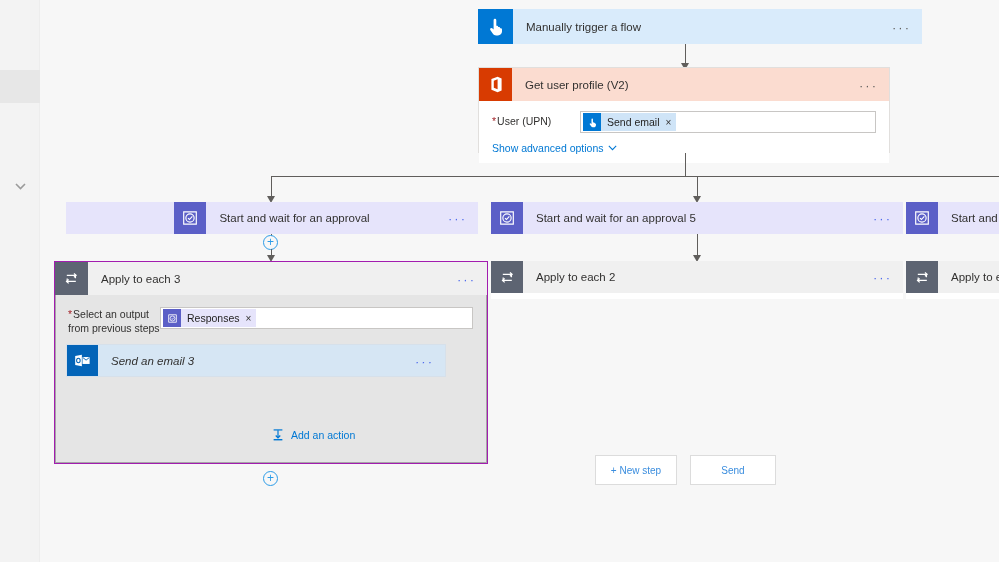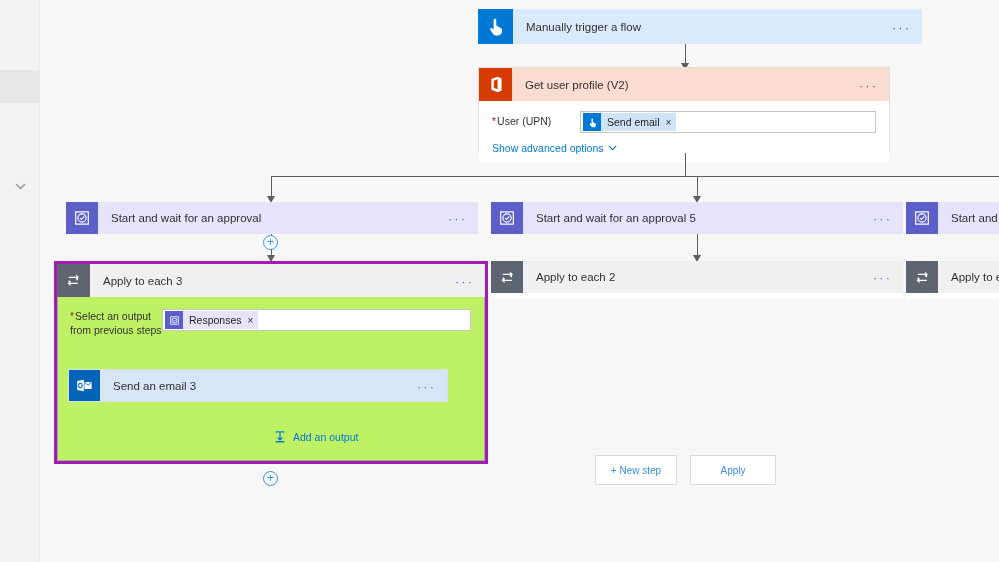--- a/index.html
+++ b/index.html
@@ -141,22 +141,22 @@
     padding: 9px 0 9px 13px;
     display: inline-flex;
     align-items: center;
     gap: 4px;
     cursor: pointer;
   }
 
   
   .loop-card {
     position: absolute;
-    background: #bef264;
-    border: 3px solid #a21caf;
+    background: #e5e5e5;
+    border: 1px solid #a21caf;
     box-shadow: 0 0 0 1px #a6a6a6 inset;
   }
   .loop-field {
     display: flex;
     padding: 12px 14px 0 13px;
   }
   .loop-label {
     font-size: 10.5px;
     color: #323130;
     width: 92px;
@@ -302,21 +302,21 @@
     </div>
 
     <div class="vline" style="left:645px; top:153px; height:23px;"></div>
     <div class="hline" style="left:231px; top:176px; width:728px;"></div>
     <div class="vline" style="left:231px; top:176px; height:22px;"></div>
     <div class="arrow-head" style="left:227px; top:196px;"></div>
     <div class="vline" style="left:657px; top:176px; height:22px;"></div>
     <div class="arrow-head" style="left:653px; top:196px;"></div>
 
     <div class="card" style="left:26px; top:202px; width:412px; height:32px; border:none;">
-      <div class="card-head head-approval" style="height:32px;">
+      <div class="card-head head-approval" style="height:32px;justify-content:center;">
         <div class="tile tile-approval" style="height:32px; width:32px; flex:0 0 32px;">
           <svg width="18" height="18" viewBox="0 0 20 20" aria-hidden="true">
             <path d="M3 3.2h14v13.6H3z" fill="none" stroke="#ffffff" stroke-width="1.3" rx="2"></path>
             <circle cx="10" cy="10" r="4.6" fill="none" stroke="#ffffff" stroke-width="1.3"></circle>
             <path d="M7.8 10.1 9.4 11.7 12.6 8.3" fill="none" stroke="#ffffff" stroke-width="1.3"></path>
           </svg>
         </div>
         <div class="card-title">Start and wait for an approval</div>
         <div class="ellipsis blue">···</div>
       </div>
@@ -355,21 +355,21 @@
                 <circle cx="10" cy="10" r="4.6" fill="none" stroke="#ffffff" stroke-width="1.5"></circle>
                 <path d="M7.8 10.1 9.4 11.7 12.6 8.3" fill="none" stroke="#ffffff" stroke-width="1.5"></path>
               </svg>
             </span>
             <span>Responses</span>
             <span class="token-x">×</span>
           </span>
         </div>
       </div>
 
-      <div class="inner-action head-email" style="top:105px; width:380px;">
+      <div class="inner-action head-email" style="top:82px; width:380px;font-style:italic;">
         <div class="card-head head-email" style="height:31px;">
           <div class="tile tile-email" style="height:31px; width:31px; flex:0 0 31px;">
             <svg width="17" height="15" viewBox="0 0 18 16" aria-hidden="true">
               <path d="M1.2 3.1 8.3 1.9v12.2L1.2 12.9z" fill="#ffffff"></path>
               <path d="M9 4.3h7.6v7.4H9z" fill="#ffffff"></path>
               <path d="M9.3 4.8 12.8 7.6 16.3 4.8" fill="none" stroke="#0364b8" stroke-width="1"></path>
               <ellipse cx="4.6" cy="8" rx="1.9" ry="2.4" fill="none" stroke="#0364b8" stroke-width="1.1"></ellipse>
             </svg>
           </div>
           <div class="card-title">Send an email 3</div>
@@ -377,21 +377,21 @@
         </div>
       </div>
 
       <div class="add-action" style="left:216px; top:166px;">
         <svg width="14" height="14" viewBox="0 0 16 16" aria-hidden="true">
           <path d="M3 2.2h10" stroke="#0078d4" stroke-width="1.4" fill="none"></path>
           <path d="M8 2.6v8.2" stroke="#0078d4" stroke-width="1.4" fill="none"></path>
           <path d="M5.4 8.6 8 11.2 10.6 8.6" stroke="#0078d4" stroke-width="1.4" fill="none"></path>
           <path d="M3 13.4h10" stroke="#0078d4" stroke-width="1.6" fill="none"></path>
         </svg>
-        <span>Add an output</span>
+        <span>Add an action</span>
       </div>
     </div>
 
     <div class="plus-btn" style="left:223px; top:471px;">
         <span>+</span>
       </div>
 
     <div class="card" style="left:451px; top:202px; width:412px; height:32px; border:none;">
       <div class="card-head head-approval" style="height:32px;">
         <div class="tile tile-approval" style="height:32px; width:32px; flex:0 0 32px;">
@@ -447,16 +447,16 @@
             <path d="M13.6 11.1H4.4V8" fill="none" stroke="#ffffff" stroke-width="1.3"></path>
             <path d="M6 13.2 3.7 11.1 6 9.1" fill="none" stroke="#ffffff" stroke-width="1.3"></path>
           </svg>
         </div>
         <div class="card-title">Apply to each</div>
       </div>
       <div style="height:6px; background:#fff;"></div>
     </div>
 
     <div class="btn" style="left:555px; top:455px; width:82px;">+ New step</div>
-    <div class="btn" style="left:650px; top:455px; width:86px;">Apply</div>
+    <div class="btn" style="left:650px; top:455px; width:86px;">Send</div>
 
   </div>
 </div>
 
 </body></html>

